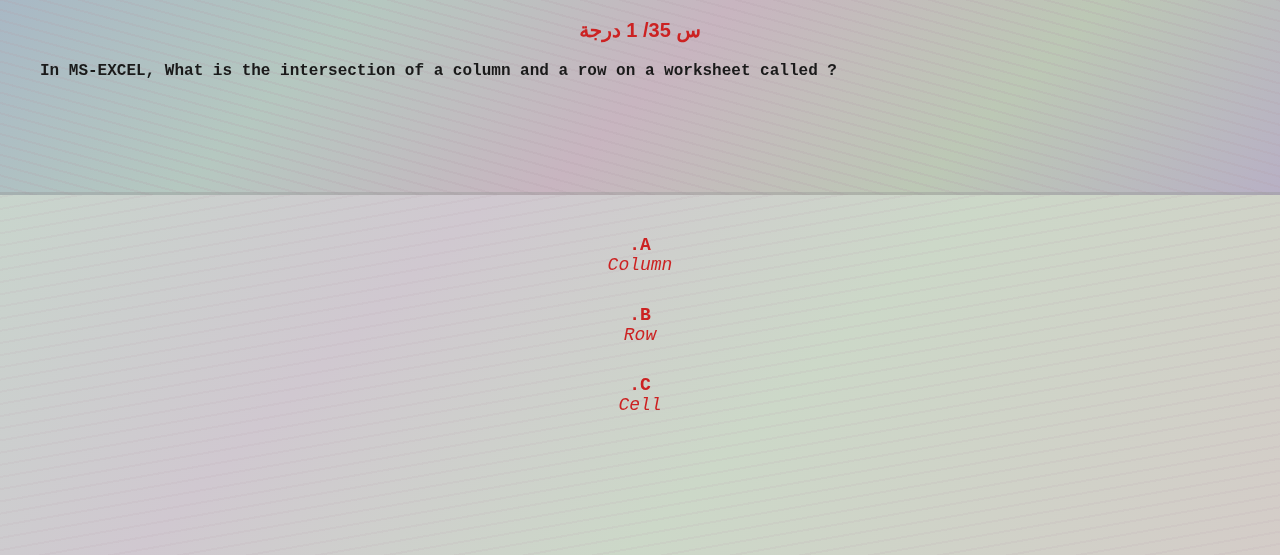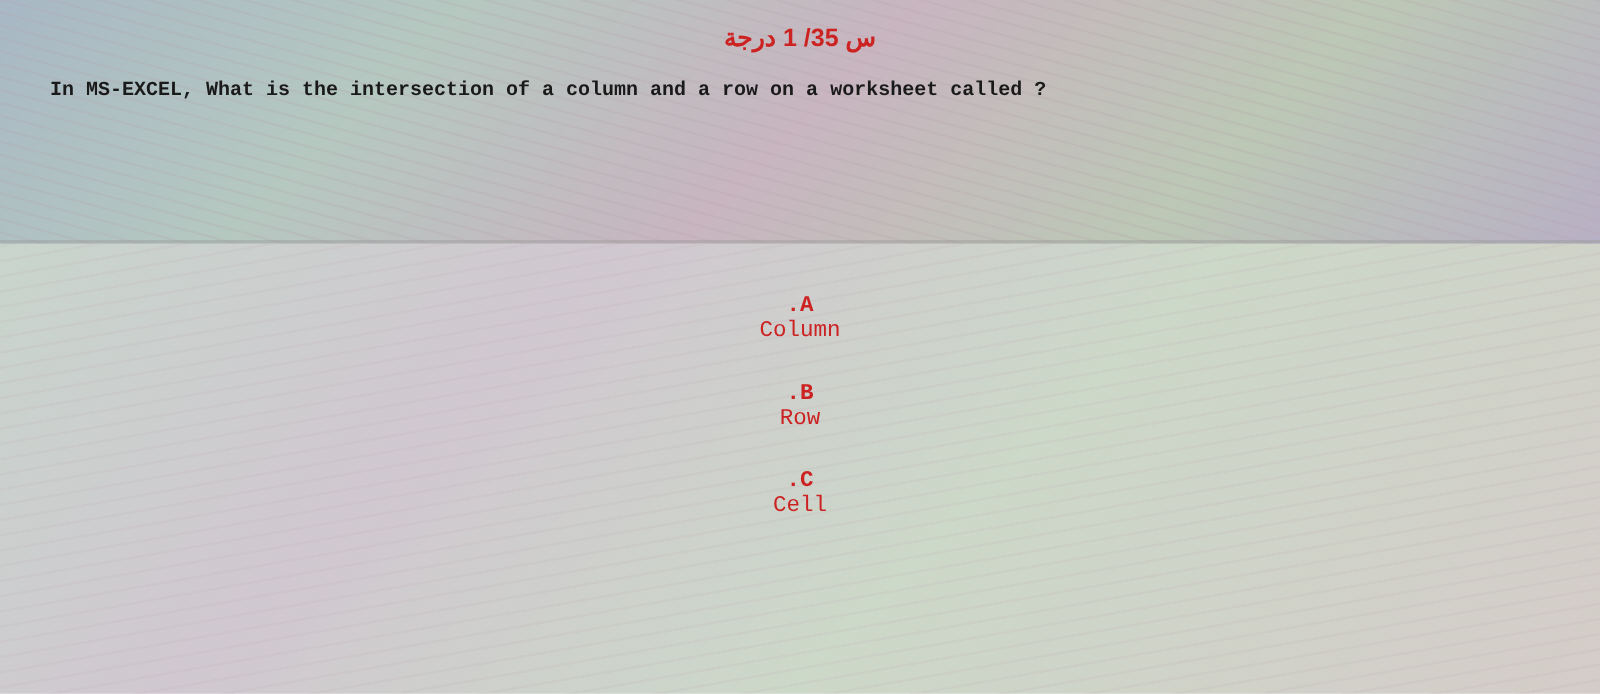--- a/index.html
+++ b/index.html
@@ -137,20 +137,21 @@
       font-size: 18px;
       font-family: 'Courier New', Courier, monospace;
       font-weight: bold;
     }
 
     .answer-text {
       color: #cc2222;
       font-size: 18px;
       font-family: 'Courier New', Courier, monospace;
       font-weight: normal;
+      font-style: italic;
     }
   </style>
 </head>
 <body>
 
 <div class="top-section"></div>
 <div class="bottom-section"></div>
 <div class="divider-line"></div>
 
 <div class="content">

